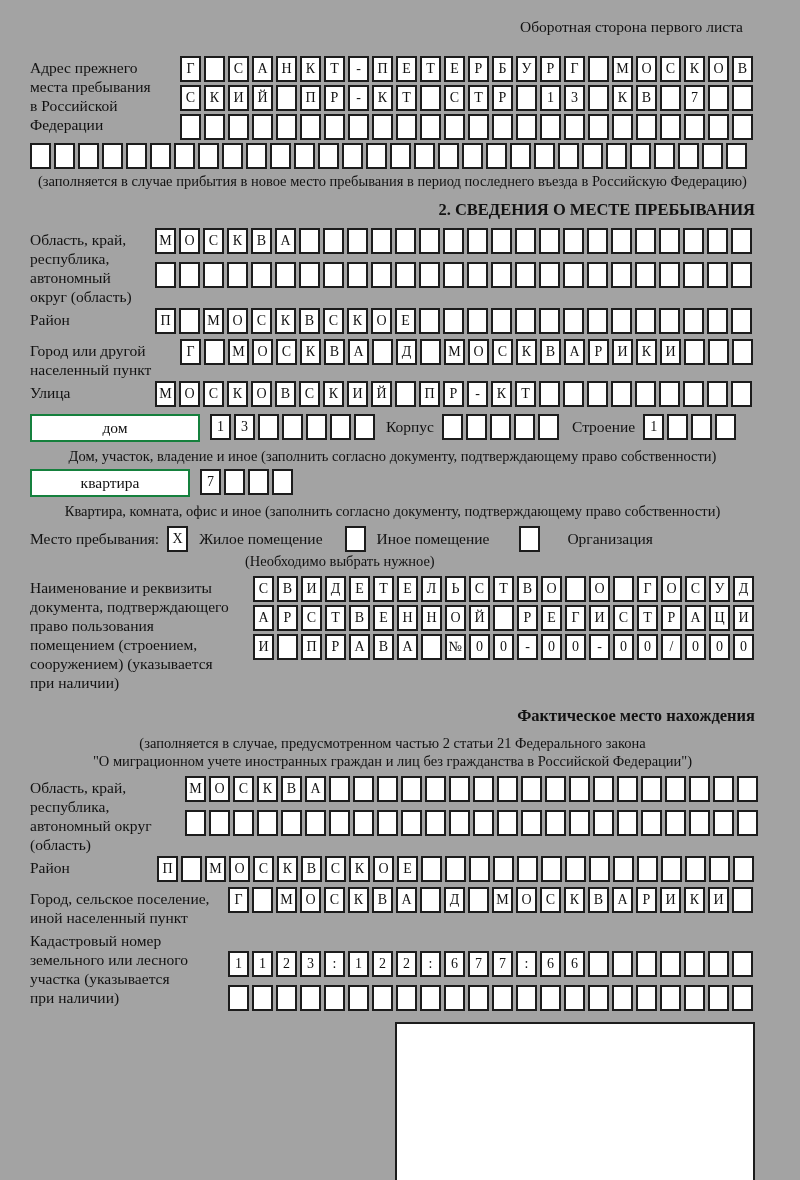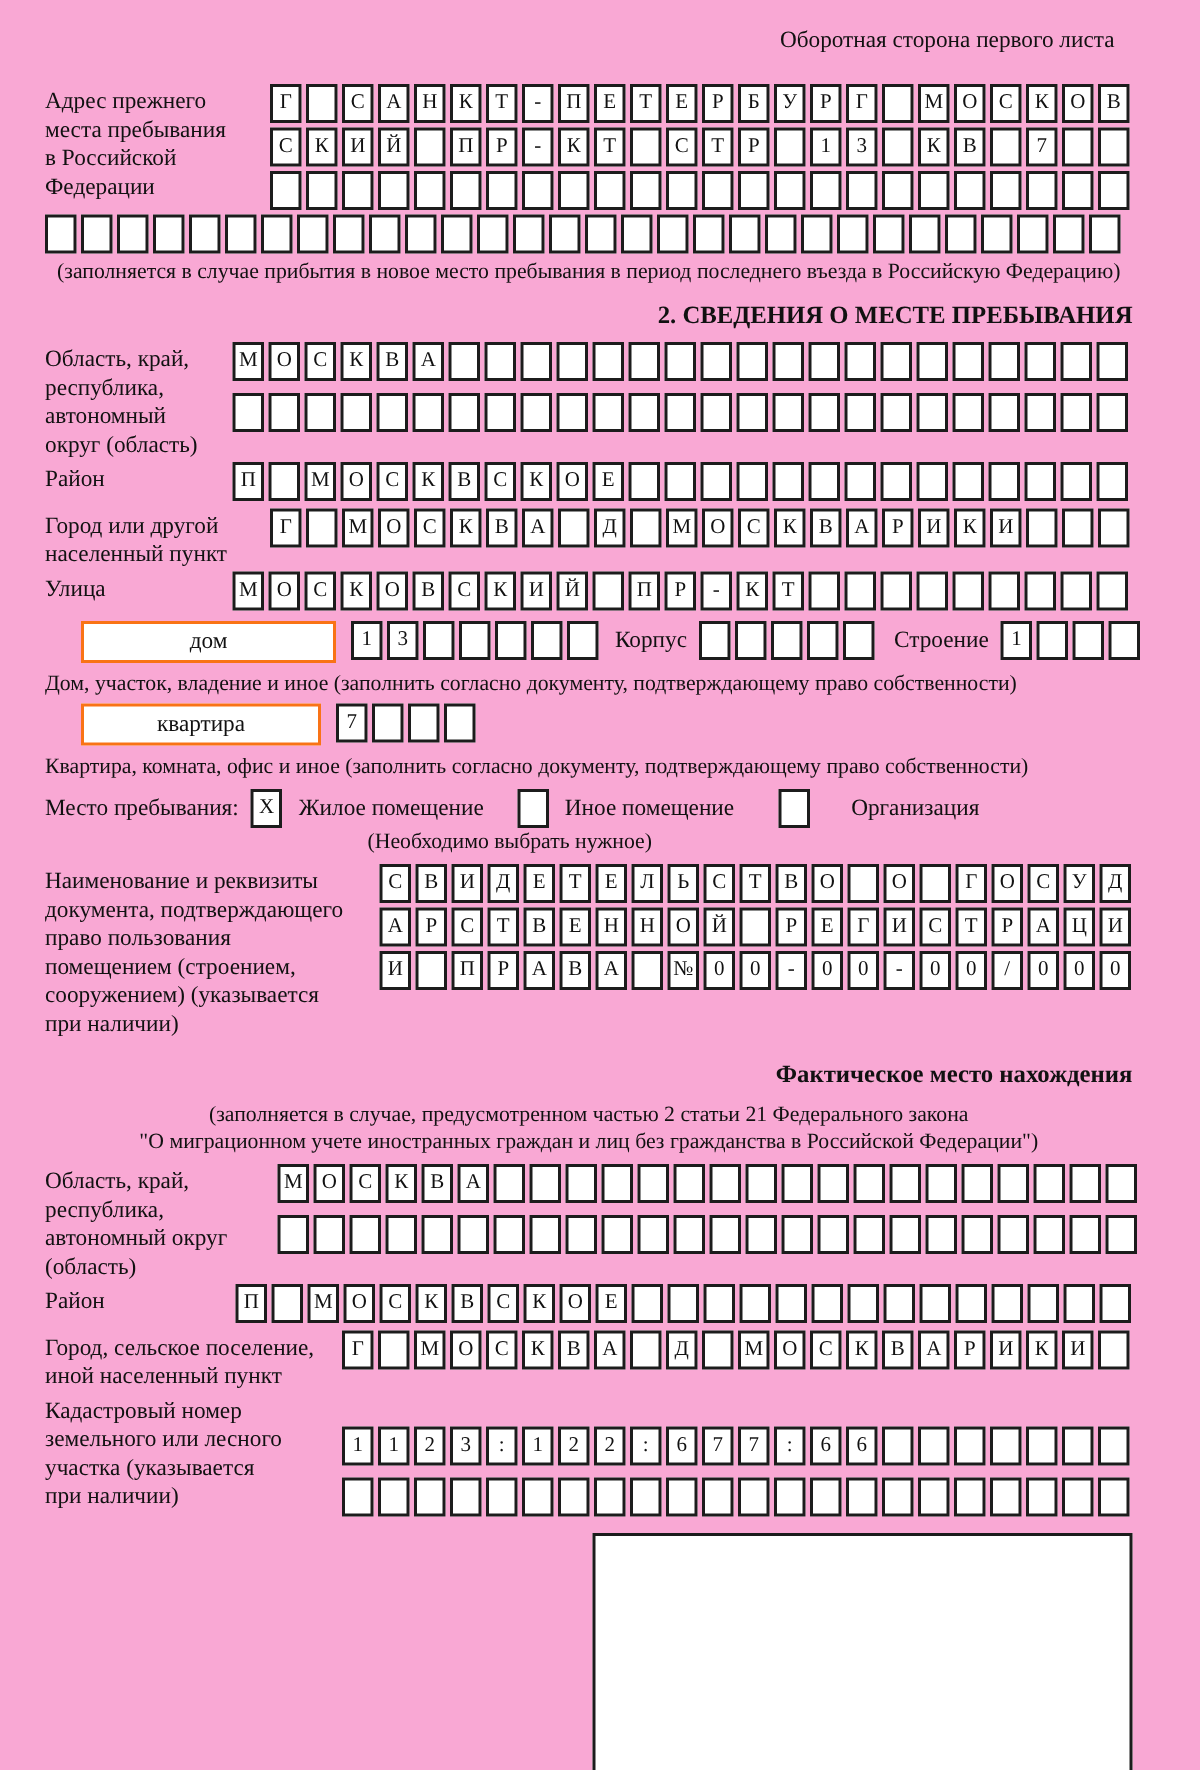--- a/index.html
+++ b/index.html
@@ -1,50 +1,50 @@
 <!DOCTYPE html>
 <html><head>
 <meta charset="utf-8">
 <style>
   html,body{margin:0;padding:0;background:#fff;}
   .page{
     width:800px;height:1180px;box-sizing:border-box;
     padding:10px 45px 0 30px;
     font-family:"Liberation Serif","DejaVu Serif",serif;
-    color:#111;background:#f9a8d4;position:relative;overflow:hidden;
+    color:#111;background:#a3a3a3;position:relative;overflow:hidden;
   }
   .header-note{text-align:right;font-size:15.5px;padding-right:12px;margin-top:8px;margin-bottom:20px;}
   .form-row{display:flex;align-items:flex-start;}
   .label{font-size:15.5px;line-height:19px;white-space:pre-line;flex:none;padding-top:2px;}
   .w150{width:150px;}.w125{width:125px;}.w223{width:223px;}
   .w155{width:155px;}.w127{width:127px;}.w198{width:198px;}
   .cellblock{display:flex;flex-direction:column;}
   .cells-row{display:flex;margin-bottom:3px;}
   .cell{
     box-sizing:border-box;flex:none;width:21px;height:26px;margin-right:3px;
     border:2px solid #1c1c1c;display:inline-flex;align-items:center;justify-content:center;
     font-size:14px;line-height:1;background:#fff;
   }
   .note{font-size:14.5px;line-height:18px;}
   .note-center{text-align:center;}
   .section-title{text-align:right;font-weight:bold;font-size:16.5px;margin:10px 0 8px 0;}
   .widebox{
-    box-sizing:border-box;height:28px;border:2px solid #f97316;
+    box-sizing:border-box;height:28px;border:2px solid #15803d;
     display:inline-flex;align-items:center;justify-content:center;
-    font-size:15.5px;flex:none;margin-right:10px;background:#fff;margin-left:24px;
+    font-size:15.5px;flex:none;margin-right:10px;background:#fff;
   }
   .inline-label{font-size:15.5px;line-height:26px;flex:none;}
   .gap8{width:8px;flex:none;}.gap10{width:10px;flex:none;}
   .house-row,.apt-row,.stay-row{display:flex;align-items:flex-start;margin-top:4px;}
   .stamp-box{
     box-sizing:border-box;width:360px;height:178px;border:2px solid #1c1c1c;
     margin-left:365px;margin-top:8px;background:#fff;
   }
   .mb2{margin-bottom:2px;}.mb6{margin-bottom:6px;}
-  .mt4{margin-top:4px;}
+  .mt4{margin-top:4px;text-align:center;}
 </style>
 </head>
 <body>
 
 <div class="page">
 
   <div class="header-note">Оборотная сторона первого листа</div>
 
   <div class="form-row">
     <div class="label w150">Адрес прежнего

